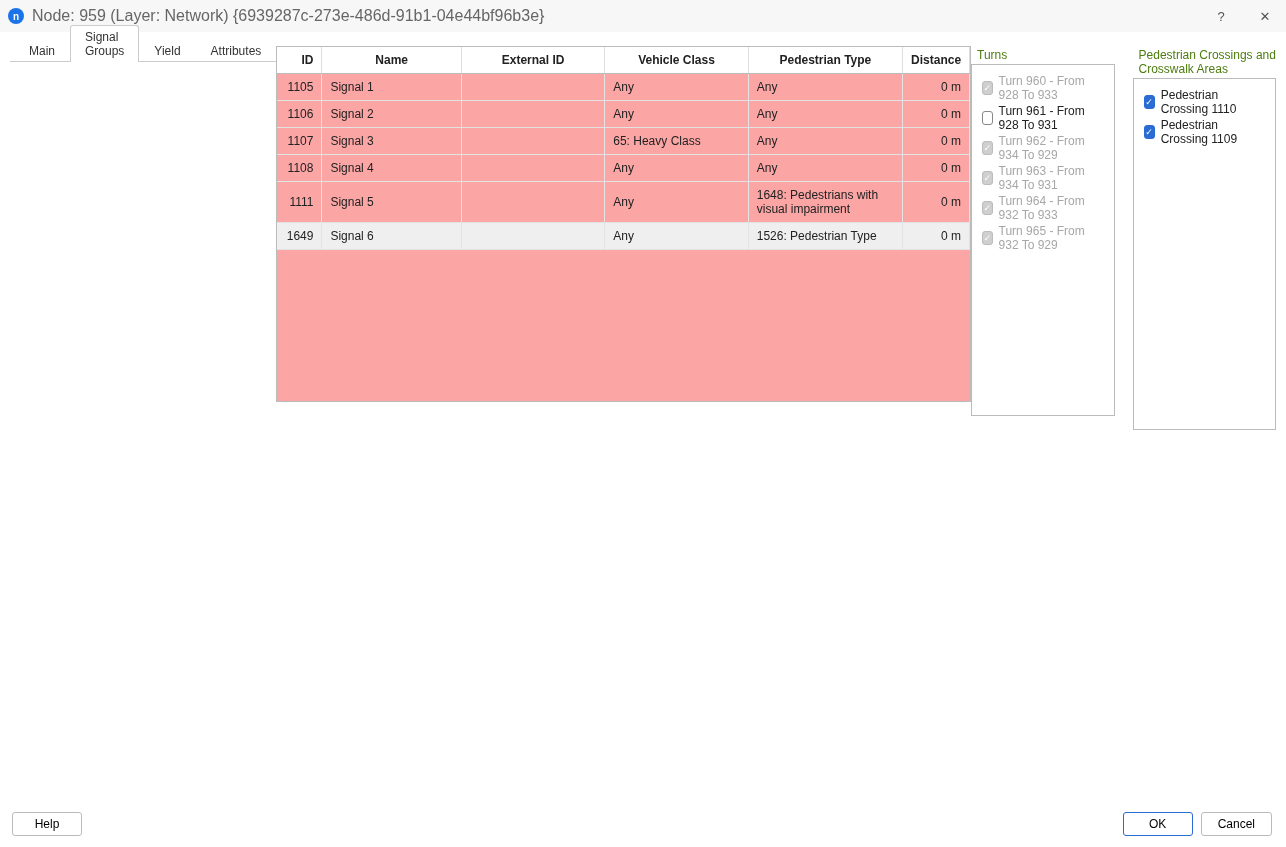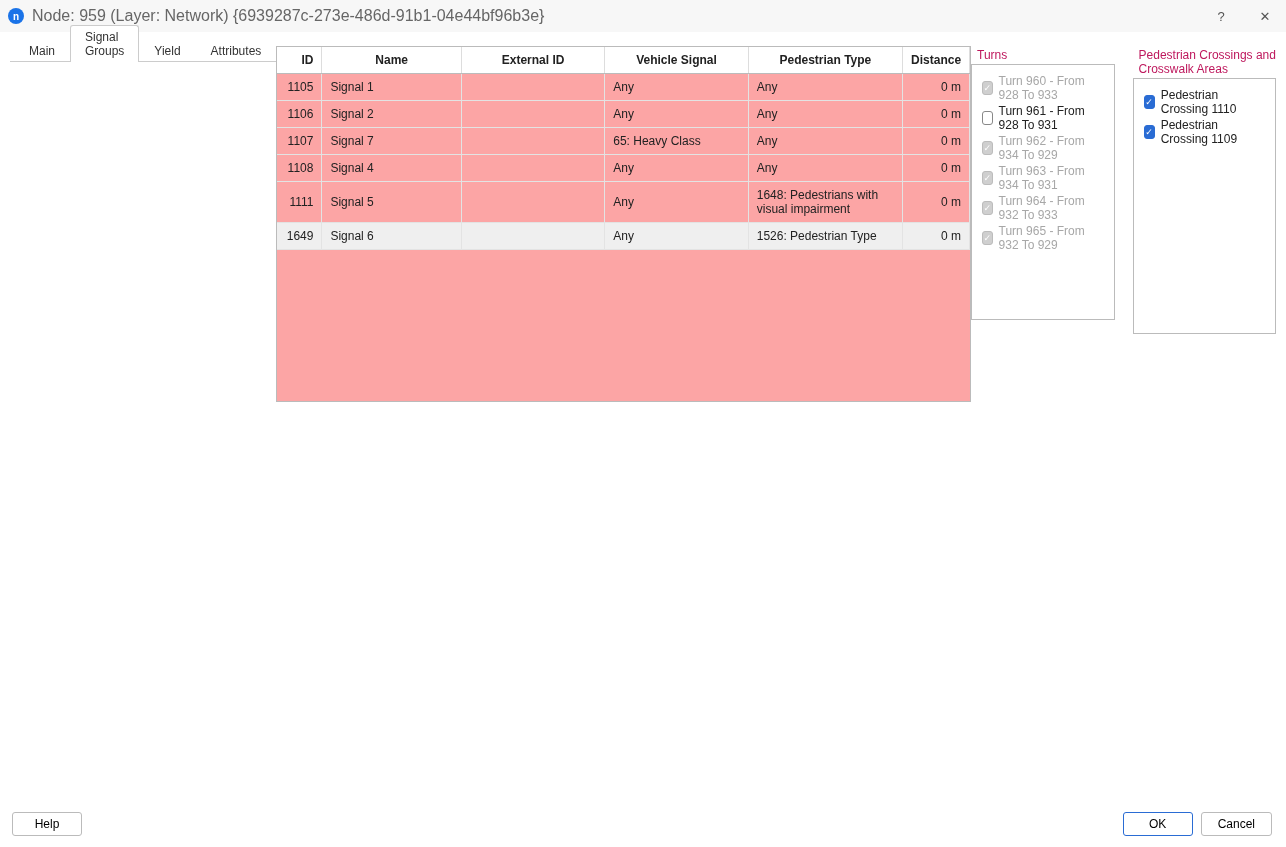--- a/index.html
+++ b/index.html
@@ -35,22 +35,22 @@
 tbody tr.selected td { background: #efefef; }
 .col-id { width: 46px; }
 .col-name { width: 226px; }
 .col-ext { width: 220px; }
 .col-veh { width: 226px; }
 .col-ped { width: 226px; }
 
 
 .lower { display: flex; gap: 18px; margin-top: 10px; }
 .fieldset { flex: 1; border: none; padding: 0; position: relative; }
-.fieldset-label { font-size: 12px; color: #be185d; margin-bottom: 2px; padding-left: 6px; }
-.listbox { border: 1px solid #bbb; height: 256px; padding: 8px 10px; overflow: auto; background: #fff; }
+.fieldset-label { font-size: 12px; color: #4d7c0f; margin-bottom: 2px; padding-left: 6px; }
+.listbox { border: 1px solid #bbb; height: 352px; padding: 8px 10px; overflow: auto; background: #fff; }
 .check-item { display: flex; align-items: center; gap: 6px; padding: 1px 0; color: #222; }
 .check-item.disabled { color: #a7a7a7; }
 .chk { width: 14px; height: 14px; border: 1px solid #888; border-radius: 3px; display: inline-flex; align-items: center; justify-content: center; font-size: 10px; line-height: 1; background: #fff; }
 .chk.checked { background: #2a6cd4; border-color: #2a6cd4; color: #fff; }
 .chk.checked::after { content: '✓'; font-size: 9px; }
 .check-item.disabled .chk { background: #d9d9d9; border-color: #c2c2c2; color: #fff; }
 .check-item.disabled .chk.checked { background: #cfcfcf; border-color: #bcbcbc; }
 
 
 .footer { height: 46px; display: flex; align-items: center; padding: 0 14px 0 12px; gap: 8px; }
@@ -78,21 +78,21 @@
     </div>
 
   <div class="table-row">
     <div class="table-wrap">
       <table>
         <thead>
             <tr id="thead-row">
               <th class="col-id">ID</th>
               <th class="col-name">Name</th>
               <th class="col-ext">External ID</th>
-              <th class="col-veh">Vehicle Signal</th>
+              <th class="col-veh">Vehicle Class</th>
               <th class="col-ped">Pedestrian Type</th>
               <th class="col-dist">Distance</th>
             </tr>
           </thead>
         <tbody id="tbody">
             <tr>
               <td>1105</td>
               <td>Signal 1</td>
               <td></td>
               <td>Any</td>
@@ -102,21 +102,21 @@
             <tr>
               <td>1106</td>
               <td>Signal 2</td>
               <td></td>
               <td>Any</td>
               <td>Any</td>
               <td>0 m</td>
             </tr>
             <tr>
               <td>1107</td>
-              <td>Signal 7</td>
+              <td>Signal 3</td>
               <td></td>
               <td>65: Heavy Class</td>
               <td>Any</td>
               <td>0 m</td>
             </tr>
             <tr>
               <td>1108</td>
               <td>Signal 4</td>
               <td></td>
               <td>Any</td>

